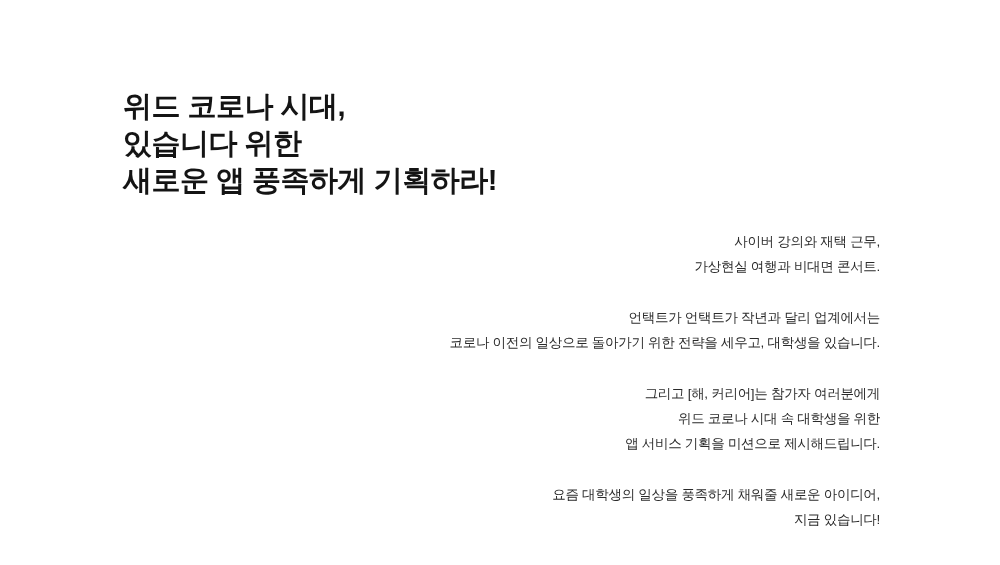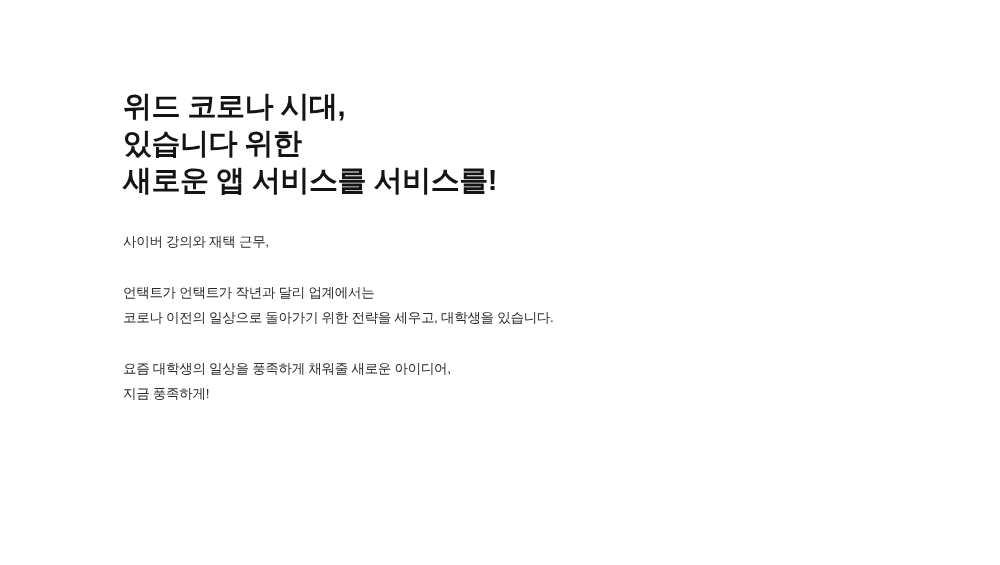--- a/index.html
+++ b/index.html
@@ -33,54 +33,61 @@
     line-height: 37px;
     color: #141414;
     white-space: pre;
   }
 
   .body-block {
     margin-top: 30px;
   }
   .para {
     margin: 0 0 26px 0;
+    text-align: right;
   }
   .para:last-child {
     margin-bottom: 15px;
   }
   .para-line {
     font-size: 13.5px;
     line-height: 25px;
     letter-spacing: -0.3px;
     color: #2a2a2a;
     white-space: pre;
   }
 </style>
 </head>
 <body>
 
 <div class="slide">
 
   <div class="headline">
     <div class="headline-line">위드 코로나 시대,</div>
     <div class="headline-line">있습니다 위한</div>
-    <div class="headline-line">새로운 앱 서비스를 서비스를!</div>
+    <div class="headline-line">새로운 앱 풍족하게 기획하라!</div>
   </div>
 
   <div class="body-block">
 
     <div class="para">
       <div class="para-line">사이버 강의와 재택 근무,</div>
+      <div class="para-line">가상현실 여행과 비대면 콘서트.</div>
     </div>
 
     <div class="para">
       <div class="para-line">언택트가 언택트가 작년과 달리 업계에서는</div>
       <div class="para-line">코로나 이전의 일상으로 돌아가기 위한 전략을 세우고, 대학생을 있습니다.</div>
     </div>
 
+    <div class="para">
+      <div class="para-line">그리고 [해, 커리어]는 참가자 여러분에게</div>
+      <div class="para-line">위드 코로나 시대 속 대학생을 위한</div>
+      <div class="para-line">앱 서비스 기획을 미션으로 제시해드립니다.</div>
+    </div>
 
     <div class="para">
       <div class="para-line">요즘 대학생의 일상을 풍족하게 채워줄 새로운 아이디어,</div>
-      <div class="para-line">지금 풍족하게!</div>
+      <div class="para-line">지금 있습니다!</div>
     </div>
 
   </div>
 </div>
 
 </body></html>

